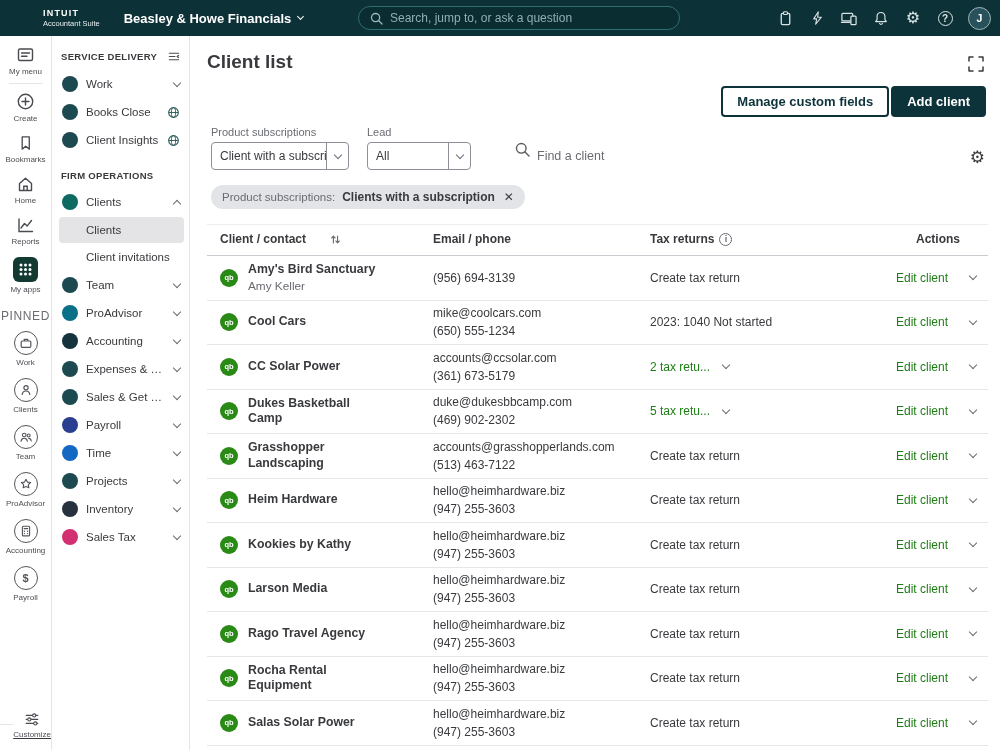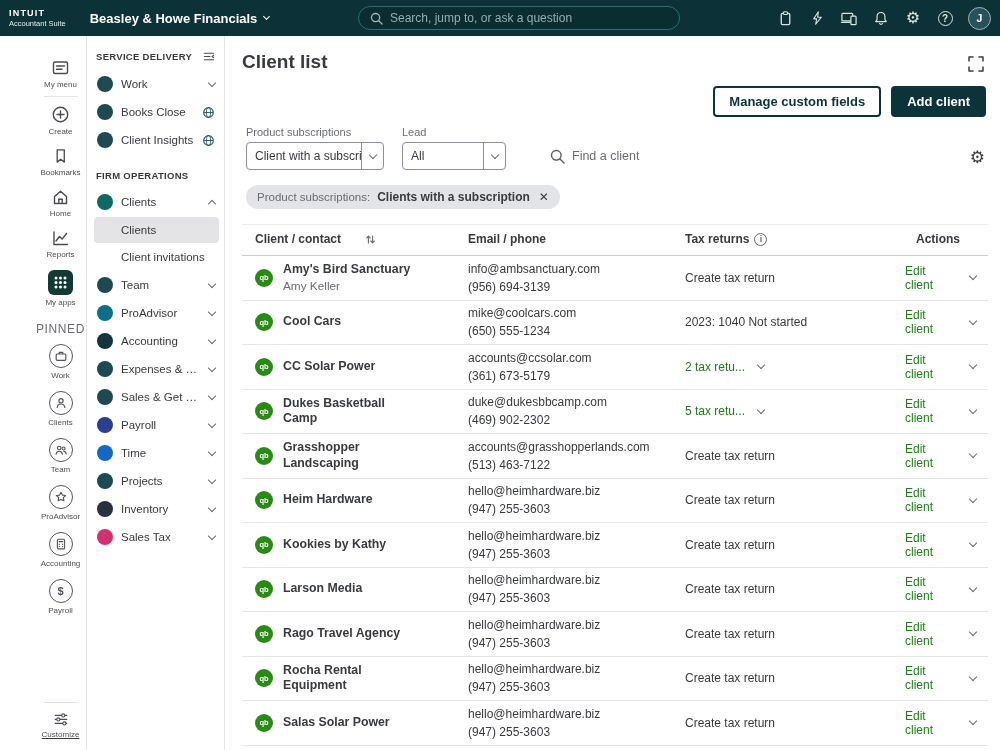--- a/index.html
+++ b/index.html
@@ -5,21 +5,21 @@
   :root{
     --green:#1e7e15; --dark:#0d333a; --qb:#2a8a16; --sel:#e4e4e6; --topbar:#0c3137;
     --txt:#393a3d; --muted:#6b6c72; --line:#e4e6e9;
   }
   *{margin:0;padding:0;box-sizing:border-box;}
   html,body{width:1000px;height:750px;overflow:hidden;background:#fff;
     font-family:"Liberation Sans","DejaVu Sans",sans-serif;color:var(--txt);}
   
   .topbar{position:absolute;top:0;left:0;width:1000px;height:36px;background:var(--topbar);
     display:flex;align-items:center;z-index:20;}
-  .brand{padding:0 10px 0 9px;line-height:1;}
+  .brand{padding:0 10px 0 9px;line-height:1;margin-left:34px;}
   .brand .b1{color:#fff;font-size:9px;font-weight:700;letter-spacing:1.2px;}
   .brand .b2{color:#e7efef;font-size:7.5px;margin-top:2px;}
   .company{display:flex;align-items:center;gap:7px;color:#fff;font-size:13px;font-weight:700;
     margin-left:14px;cursor:pointer;}
   .tsearch{position:absolute;left:358px;top:6px;width:322px;height:24px;border-radius:13px;
     background:#0a2d32;border:1px solid #2f6f6e;display:flex;align-items:center;gap:7px;padding:0 11px;}
   .tsearch input{flex:1;background:transparent;border:none;outline:none;color:#cfe0e0;font-size:12px;
     font-family:inherit;}
   .tsearch input::placeholder{color:#8fb0b2;}
   .topicons{position:absolute;right:9px;top:0;height:36px;display:flex;align-items:center;gap:14px;}
@@ -28,64 +28,64 @@
   .gear-glyph::before{content:"⚙";}
   .help-circ{width:15px;height:15px;border:1.4px solid #d9e4e4;border-radius:50%;color:#d9e4e4;
     font-size:10px;font-weight:700;display:flex;align-items:center;justify-content:center;}
   .help-circ::before{content:"?";}
   .avatar{width:23px;height:23px;border-radius:50%;background:#27525c;border:1px solid #9fb6ba;
     color:#fff;font-size:10.5px;font-weight:700;display:flex;align-items:center;justify-content:center;cursor:pointer;}
   
   .shell{position:absolute;top:36px;left:0;width:1000px;height:714px;display:flex;}
   
   .rail{width:52px;flex:none;border-right:1px solid #e3e5e8;display:flex;flex-direction:column;
-    align-items:center;padding:17px 0 6px;background:#fff;margin-left:35px;}
+    align-items:center;padding:4px 0 6px;background:#fff;}
   .rail-item{width:100%;display:flex;flex-direction:column;align-items:center;padding:6px 0 5px;cursor:pointer;}
   .rail-label{font-size:8px;color:#4d4e54;margin-top:3px;white-space:nowrap;}
   .rail-div{width:34px;height:1px;background:#e3e5e8;margin:2px 0;}
   .pinned-title{font-size:12px;color:#6b6c72;letter-spacing:.6px;margin:10px 0 2px;}
   .pcirc{width:24px;height:24px;border:1.3px solid #54555a;border-radius:50%;display:flex;
     align-items:center;justify-content:center;}
   .dollar::before{content:"$";font-size:11px;font-weight:700;color:#54555a;}
   .apps-sq{width:25px;height:25px;border-radius:6px;background:#123a33;display:flex;align-items:center;justify-content:center;}
-  .rail-bottom{margin-top:auto;width:100%;display:flex;flex-direction:column;align-items:center;text-decoration:underline;}
+  .rail-bottom{margin-top:auto;width:100%;display:flex;flex-direction:row;align-items:center;text-decoration:underline;}
   
   .sidebar{width:138px;flex:none;border-right:1px solid #e3e5e8;padding:12px 5px 8px 7px;background:#fff;overflow:hidden;}
   .sb-head{display:flex;align-items:center;justify-content:space-between;padding:2px 3px 7px 2px;}
   .sb-title{font-size:9.5px;font-weight:700;letter-spacing:.3px;color:#393a3d;}
   .sb-item{display:flex;align-items:center;gap:8px;height:28px;padding:0 4px 0 3px;border-radius:4px;cursor:pointer;}
   .sb-dot{width:16px;height:16px;border-radius:50%;flex:none;background:#1d4a50;}
   .sb-label{flex:1;font-size:11.5px;color:#393a3d;white-space:nowrap;overflow:hidden;text-overflow:ellipsis;}
   .sb-item.sub{padding-left:27px;height:26px;margin:1px 0;}
   .sb-item.selected{background:var(--sel);}
   .sect2{margin-top:14px;}
   .chev{display:inline-block;width:6px;height:6px;border-right:1.5px solid #6b6c72;
     border-bottom:1.5px solid #6b6c72;transform:rotate(45deg);margin-top:-3px;flex:none;}
   .chev.up{transform:rotate(225deg);margin-top:3px;}
   .chev.white{border-color:#fff;width:5px;height:5px;}
   
   .main{flex:1;position:relative;background:#fff;overflow:hidden;}
   .page-head{display:flex;justify-content:space-between;align-items:flex-end;padding:15px 15px 0 17px;}
   .page-title{font-size:19px;font-weight:700;color:#393a3d;}
-  .actions-row{display:flex;justify-content:flex-end;gap:10px;padding:13px 14px 0;}
+  .actions-row{display:flex;justify-content:flex-end;gap:2px;padding:13px 14px 0;}
   .btn{height:31px;border-radius:4px;font-size:13px;font-weight:700;padding:0 14px;cursor:pointer;
     font-family:inherit;display:flex;align-items:center;}
   .btn.outline{background:#fff;border:2px solid var(--dark);color:var(--dark);}
   .btn.primary{background:var(--dark);border:2px solid var(--dark);color:#fff;}
   .filters-row{display:flex;align-items:flex-end;padding:9px 15px 0 21px;}
   .f-label{font-size:11px;color:var(--muted);margin-bottom:4px;}
   .select{height:28px;border:1px solid #8d9096;border-radius:4px;display:flex;align-items:center;
     background:#fff;cursor:pointer;}
   .select .val{font-size:12px;color:#393a3d;padding:0 8px;white-space:nowrap;overflow:hidden;flex:1;}
   .select .chevbox{width:22px;align-self:stretch;border-left:1px solid #8d9096;display:flex;
     align-items:center;justify-content:center;}
   .sel1{width:138px;}
   .sel2{width:104px;}
   .fblock{margin-right:18px;}
-  .find{display:flex;align-items:center;gap:7px;height:28px;margin-left:26px;}
+  .find{display:flex;gap:7px;height:28px;margin-left:26px;}
   .find input{border:none;outline:none;font-size:12.5px;color:#393a3d;width:110px;font-family:inherit;}
   .find input::placeholder{color:#6b6c72;}
   .filters-gear{margin-left:auto;align-self:flex-end;margin-bottom:3px;cursor:pointer;}
   .filters-gear .g{color:#393a3d;font-size:17px;font-family:"DejaVu Sans",sans-serif;line-height:1;}
   .filters-gear .g::before{content:"⚙";}
   .chip-row{padding:15px 15px 0 21px;}
   .chip{display:inline-flex;align-items:center;gap:7px;background:#e3e4e7;border-radius:13px;
     padding:5px 11px;font-size:11.5px;}
   .chip .pfx{color:var(--muted);}
   .chip .cval{color:#393a3d;font-weight:700;font-size:12px;}
@@ -493,21 +493,20 @@
 
         <div class="trow">
           <div class="c1">
             <span class="qb">qb</span>
             <span>
               <span class="cname" style="display:block;">Amy's Bird Sanctuary</span>
               <span class="csub" style="display:block;">Amy Keller</span>
             </span>
           </div>
           <div class="c2">
-            <div>info@ambsanctuary.com</div>
             <div>(956) 694-3139</div>
           </div>
           <div class="c3">
             <span>Create tax return</span>
 
           </div>
           <div class="c4">
             <span class="green">Edit client</span>
             <span class="chev"></span>
           </div>

